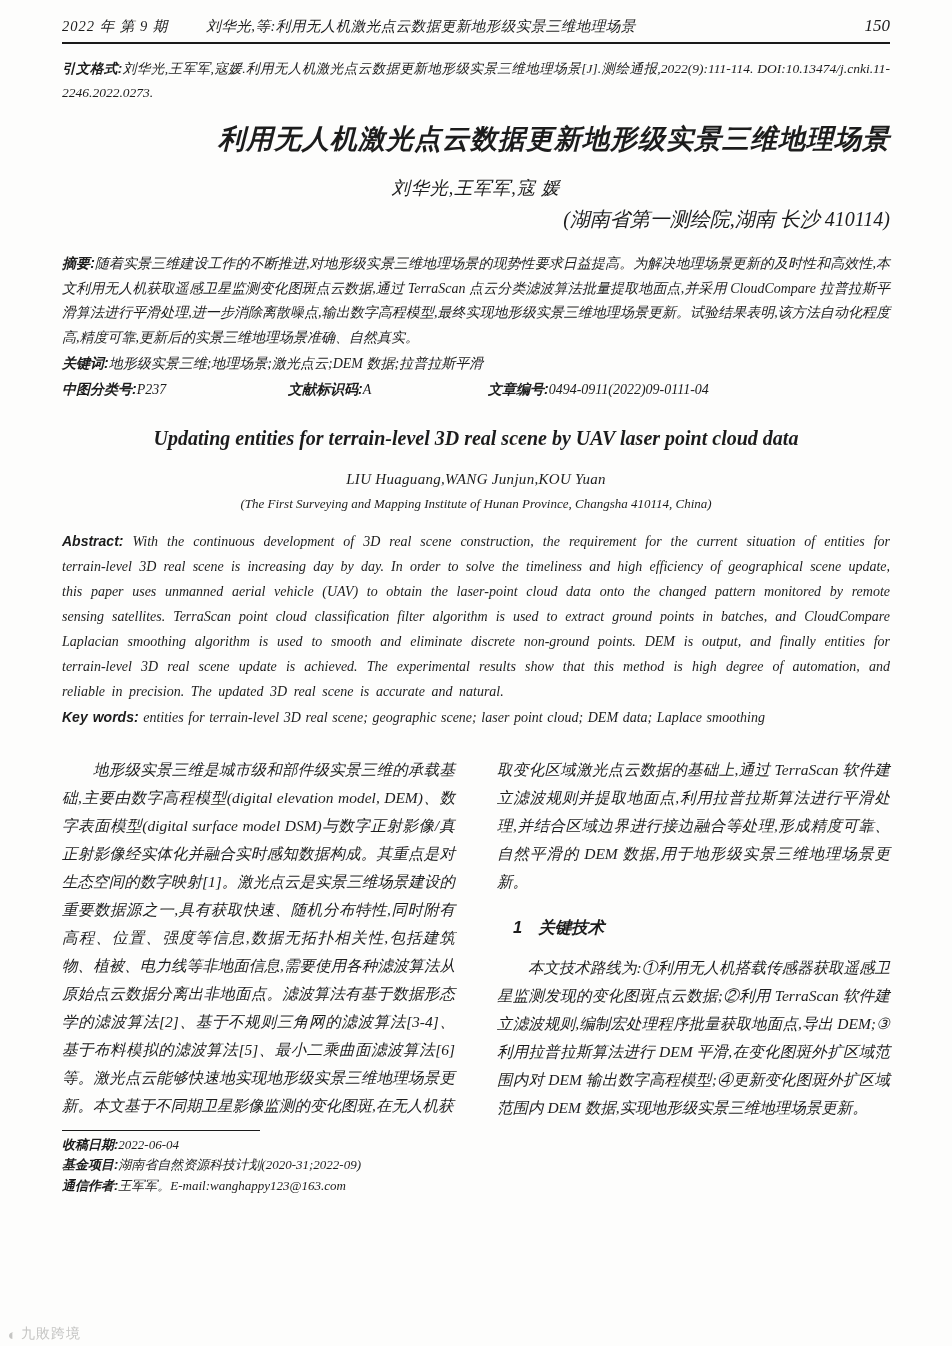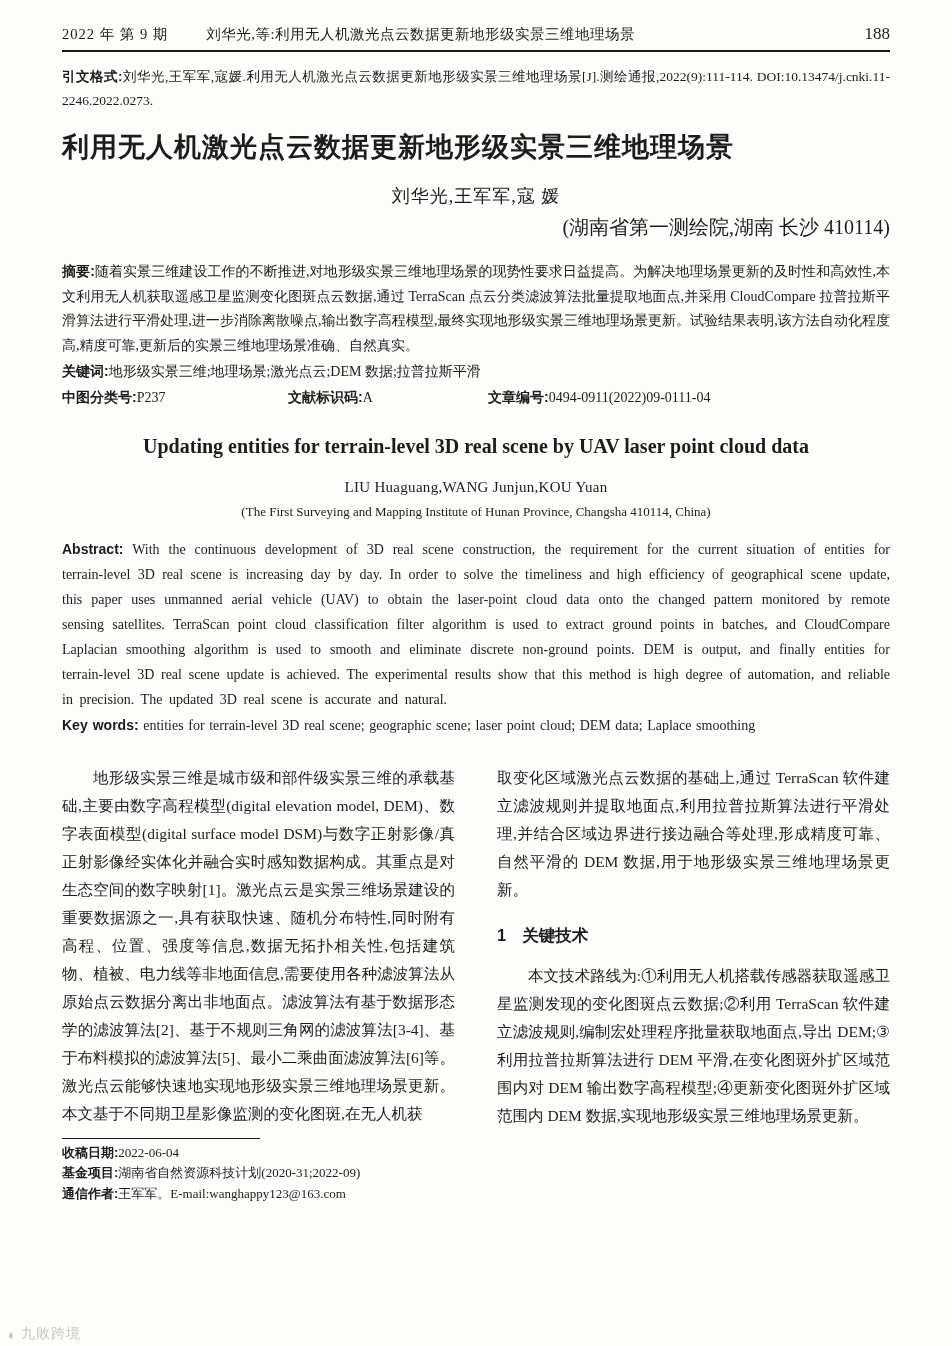--- a/index.html
+++ b/index.html
@@ -6,36 +6,36 @@
   html, body { background: #e9e9e9; }
   .page {
     width: 952px; height: 1346px;
     background: #fdfdfc;
     margin: 0 auto;
     position: relative;
     overflow: hidden;
     font-family: "Liberation Serif", "DejaVu Serif", serif;
     color: #1c1c1c;
   }
-  .content { padding: 12px 62px; }
+  .content { padding: 4px 62px; font-style: italic; }
 
   
   .hdr { display: flex; align-items: baseline; padding-top: 12px; font-size: 14.5px; }
   .hdr .issue { letter-spacing: 1px; }
   .hdr .running { margin-left: 38px; letter-spacing: .5px; }
   .hdr .spacer { flex: 1; }
   .hdr .pageno { font-size: 17px; font-family: "Liberation Serif", serif; }
   .hrule { border-bottom: 2px solid #1a1a1a; margin-top: 6px; }
 
   .lbl { font-weight: 700; font-family: "Liberation Sans", "DejaVu Sans", sans-serif; text-align: right; }
 
   .citation { margin-top: 13px; font-size: 13.5px; line-height: 24px; text-align: justify; }
 
   .title-cn {
-    margin-top: 16px; text-align: left;
+    margin-top: 16px; text-align: right;
     font-family: "Liberation Sans", "DejaVu Sans", sans-serif;
     font-weight: 700; font-size: 27px; letter-spacing: 1px;
   }
   .authors-cn { margin-top: 19px; text-align: center; font-size: 18px; letter-spacing: 1px; }
   .affil-cn { margin-top: 6px; text-align: right; font-size: 20px; }
 
   .abs-cn { margin-top: 18px; font-size: 14px; line-height: 24.5px; text-align: justify; }
   .kw-cn { font-size: 14px; line-height: 24.5px; margin-top: 1px; }
   .meta { margin-top: 4px; font-size: 14px; display: flex; }
   .meta .m1 { width: 226px; }
@@ -47,21 +47,21 @@
 
   .abs-en { margin-top: 17px; font-size: 14px; line-height: 25px; text-align: justify; word-spacing: .22em; }
   .kw-en { font-size: 14px; line-height: 25px; margin-top: 1px; word-spacing: .08em; }
 
   .cols { margin-top: 26px; display: flex; gap: 42px; }
   .col { flex: 1; font-size: 15.5px; line-height: 28px; text-align: justify; }
   .col p.indent { text-indent: 2em; }
   .sec-h {
     font-family: "Liberation Sans", "DejaVu Sans", sans-serif;
     font-weight: 700; font-size: 16.5px;
-    margin: 17px 0 13px 0; text-align: left; text-indent: 0;
+    margin: 17px 0 13px 16px; text-align: left; text-indent: 0;
   }
   .sec-h .no { margin-right: 16px; }
 
   .footer { margin-top: 8px; }
   .f-rule { width: 198px; border-top: 1.5px solid #1a1a1a; }
   .f-line { font-size: 13px; line-height: 20.5px; }
   .footer .f-line:first-of-type { margin-top: 4px; }
 
   .watermark {
     position: absolute; left: 8px; bottom: 3px;
@@ -75,21 +75,21 @@
 </head>
 <body>
 
 <div class="page">
   <div class="content">
 
     <div class="hdr">
       <span class="issue">2022 年  第 9 期</span>
       <span class="running">刘华光,等:利用无人机激光点云数据更新地形级实景三维地理场景</span>
       <span class="spacer"></span>
-      <span class="pageno">188</span>
+      <span class="pageno">150</span>
     </div>
     <div class="hrule"></div>
 
     <p class="citation"><span class="lbl">引文格式:</span><span>刘华光,王军军,寇媛.利用无人机激光点云数据更新地形级实景三维地理场景[J].测绘通报,2022(9):111-114. DOI:10.13474/j.cnki.11-2246.2022.0273.</span></p>
 
     <h1 class="title-cn">利用无人机激光点云数据更新地形级实景三维地理场景</h1>
     <p class="authors-cn">刘华光,王军军,寇 媛</p>
     <p class="affil-cn">(湖南省第一测绘院,湖南 长沙 410114)</p>
 
     <p class="abs-cn"><span class="lbl">摘要:</span><span>随着实景三维建设工作的不断推进,对地形级实景三维地理场景的现势性要求日益提高。为解决地理场景更新的及时性和高效性,本文利用无人机获取遥感卫星监测变化图斑点云数据,通过 TerraScan 点云分类滤波算法批量提取地面点,并采用 CloudCompare 拉普拉斯平滑算法进行平滑处理,进一步消除离散噪点,输出数字高程模型,最终实现地形级实景三维地理场景更新。试验结果表明,该方法自动化程度高,精度可靠,更新后的实景三维地理场景准确、自然真实。</span></p>

